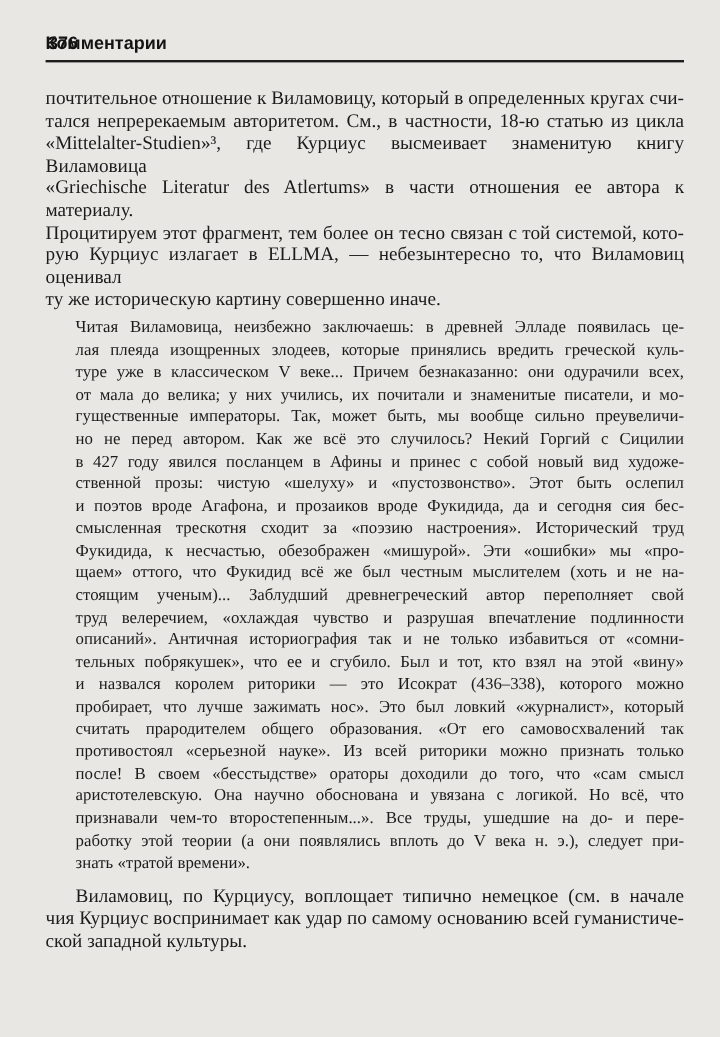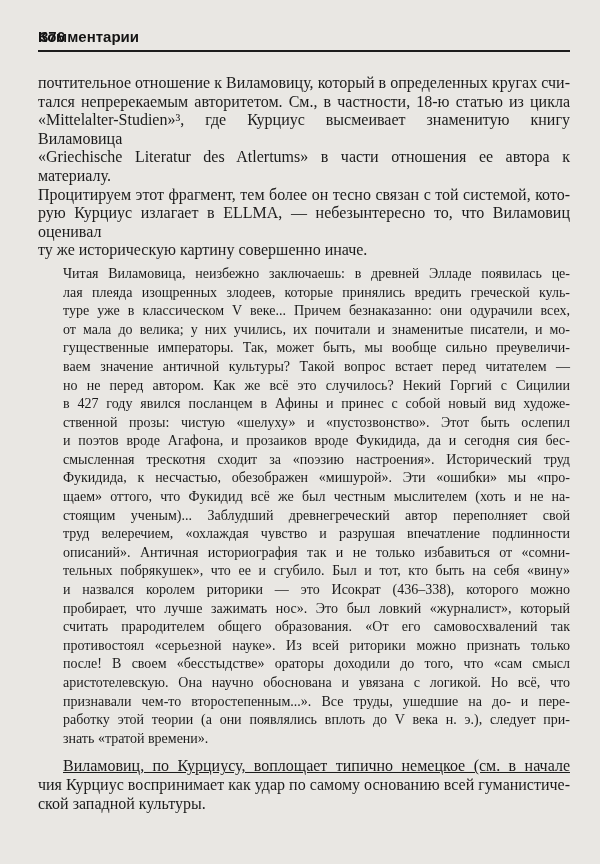--- a/index.html
+++ b/index.html
@@ -40,21 +40,21 @@
   }
   .para { margin: 0; }
   .para.quote {
     margin-left: 25px;
     margin-top: 5px;
     margin-bottom: 9px;
     font-size: 14px;
   }
   .line { text-align: justify; text-align-last: justify; }
   .line.last { text-align-last: left; }
-  .line.first-indent { text-indent: 25px; text-decoration: underline; }
+  .line.first-indent { text-indent: 25px; }
 </style>
 </head>
 <body>
 
 <div class="page">
 
   <div class="running-header">
     <span class="pagenum">376</span>
     <span class="htitle">Комментарии</span>
   </div>
@@ -69,32 +69,31 @@
         <div class="line">Процитируем этот фрагмент, тем более он тесно связан с той системой, кото-</div>
         <div class="line">рую Курциус излагает в ELLMA, — небезынтересно то, что Виламовиц оценивал</div>
         <div class="line last">ту же историческую картину совершенно иначе.</div>
       </div>
       <div class="para quote">
         <div class="line">Читая Виламовица, неизбежно заключаешь: в древней Элладе появилась це-</div>
         <div class="line">лая плеяда изощренных злодеев, которые принялись вредить греческой куль-</div>
         <div class="line">туре уже в классическом V веке... Причем безнаказанно: они одурачили всех,</div>
         <div class="line">от мала до велика; у них учились, их почитали и знаменитые писатели, и мо-</div>
         <div class="line">гущественные императоры. Так, может быть, мы вообще сильно преувеличи-</div>
-        <div class="line">ваем значение античной культуры? Такой вопрос встает перед читателем —</div>
         <div class="line">но не перед автором. Как же всё это случилось? Некий Горгий с Сицилии</div>
         <div class="line">в 427 году явился посланцем в Афины и принес с собой новый вид художе-</div>
         <div class="line">ственной прозы: чистую «шелуху» и «пустозвонство». Этот быть ослепил</div>
         <div class="line">и поэтов вроде Агафона, и прозаиков вроде Фукидида, да и сегодня сия бес-</div>
         <div class="line">смысленная трескотня сходит за «поэзию настроения». Исторический труд</div>
         <div class="line">Фукидида, к несчастью, обезображен «мишурой». Эти «ошибки» мы «про-</div>
         <div class="line">щаем» оттого, что Фукидид всё же был честным мыслителем (хоть и не на-</div>
         <div class="line">стоящим ученым)... Заблудший древнегреческий автор переполняет свой</div>
         <div class="line">труд велеречием, «охлаждая чувство и разрушая впечатление подлинности</div>
         <div class="line">описаний». Античная историография так и не только избавиться от «сомни-</div>
-        <div class="line">тельных побрякушек», что ее и сгубило. Был и тот, кто быть на себя «вину»</div>
+        <div class="line">тельных побрякушек», что ее и сгубило. Был и тот, кто взял на этой «вину»</div>
         <div class="line">и назвался королем риторики — это Исократ (436–338), которого можно</div>
         <div class="line">пробирает, что лучше зажимать нос». Это был ловкий «журналист», который</div>
         <div class="line">считать прародителем общего образования. «От его самовосхвалений так</div>
         <div class="line">противостоял «серьезной науке». Из всей риторики можно признать только</div>
         <div class="line">после! В своем «бесстыдстве» ораторы доходили до того, что «сам смысл</div>
         <div class="line">аристотелевскую. Она научно обоснована и увязана с логикой. Но всё, что</div>
         <div class="line">признавали чем-то второстепенным...». Все труды, ушедшие на до- и пере-</div>
         <div class="line">работку этой теории (а они появлялись вплоть до V века н. э.), следует при-</div>
         <div class="line last">знать «тратой времени».</div>
       </div>

